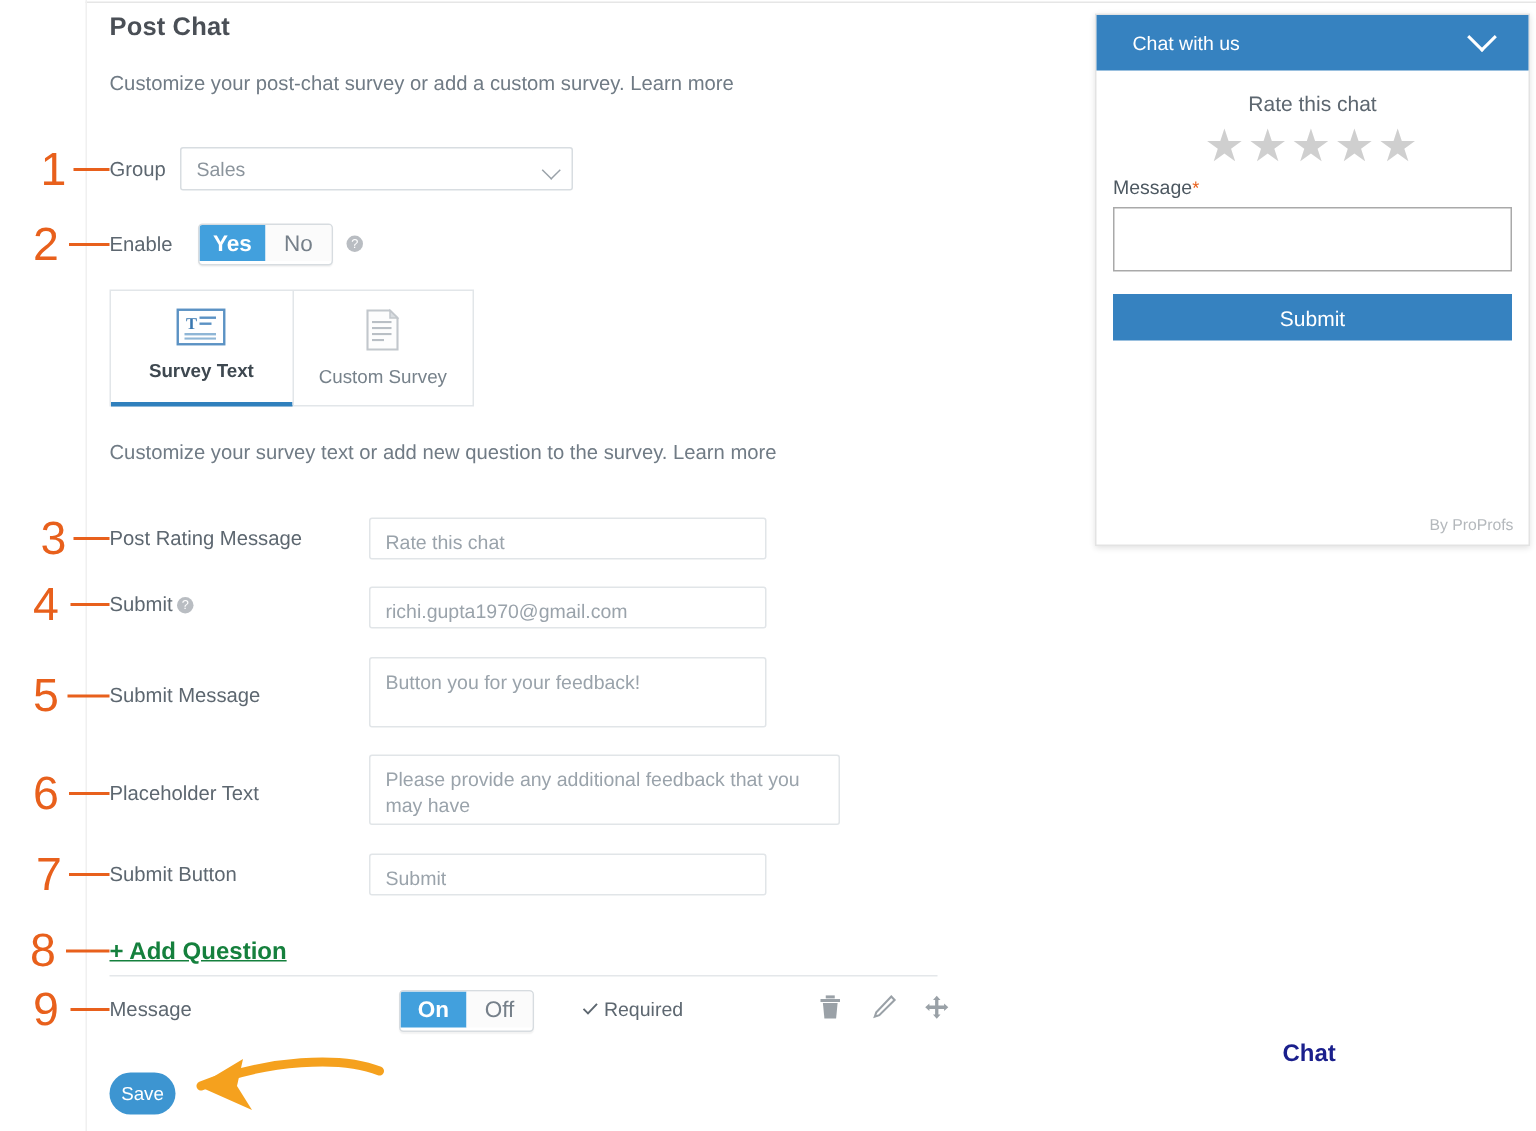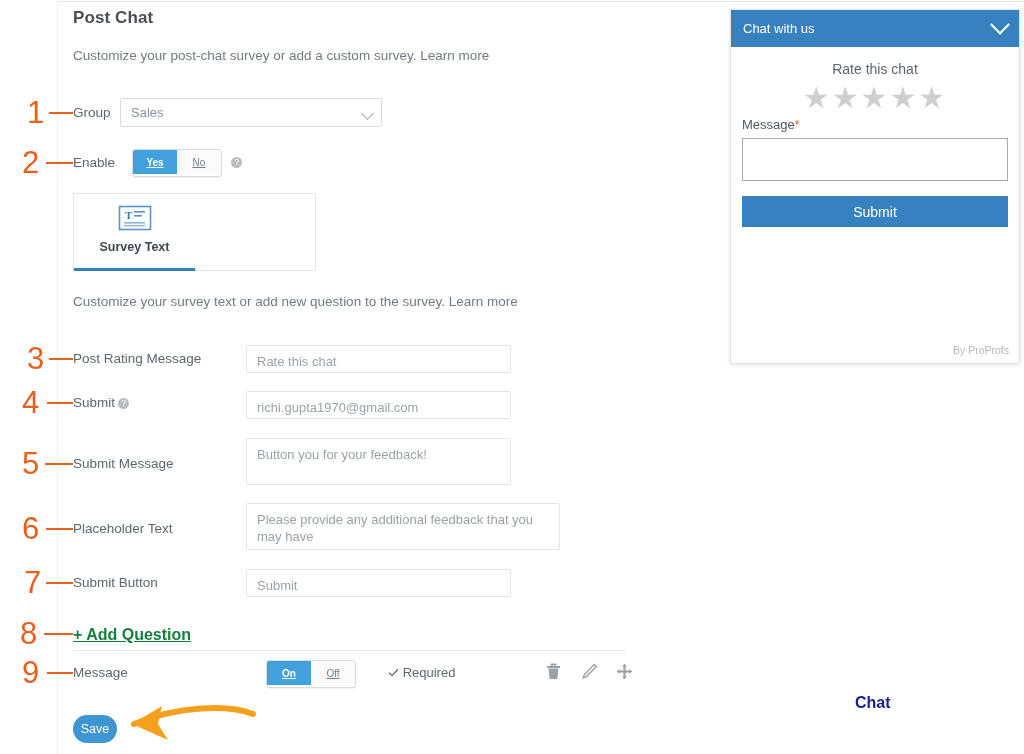--- a/index.html
+++ b/index.html
@@ -78,23 +78,22 @@
     border-bottom: 1.6px solid #9aa2a9; transform: rotate(45deg);
   }
 
   
   .toggle {
     position: absolute; display: flex; border: 1px solid #d7dce0;
     border-radius: 3px; overflow: hidden; background: #fff;
     box-shadow: 0 1px 1px rgba(0,0,0,.05);
   }
   .toggle .seg {
-    font-size: 10px; display: flex; align-items: center; justify-content: center;
+    font-size: 15px; display: flex; align-items: center; justify-content: center;
     box-sizing: border-box;
-    text-decoration: underline;
   }
   .toggle .seg.on  { background: #42a0dd; color: #fff; font-weight: bold; }
   .toggle .seg.off { background: #fbfbfb; color: #76808a; }
   #enable-toggle { left: 132px; top: 149px; width: 88px; height: 26px; }
   #enable-toggle .seg { width: 44px; height: 24px; }
   #msg-toggle { left: 266px; top: 660px; width: 88px; height: 26px; }
   #msg-toggle .seg { width: 44px; height: 24px; }
 
   
   .tabs {
@@ -150,21 +149,21 @@
   .arrow-svg { position: absolute; left: 118px; top: 698px; }
 
   
   .widget {
     position: absolute; left: 730px; top: 9px; width: 290px; height: 355px;
     background: #fff; border: 1px solid #e3e3e3; box-sizing: border-box;
     box-shadow: 0 1px 4px rgba(0,0,0,.12);
   }
   .w-head {
     height: 37px; background: #3682c0; display: flex; align-items: center;
-    justify-content: space-between; padding: 0 12px; box-sizing: border-box;
+    justify-content: space-between; padding: 0 24px; box-sizing: border-box;
   }
   .w-head-title { color: #fff; font-size: 13px; }
   .w-chev {
     width: 12px; height: 12px; border-right: 2.4px solid #fff;
     border-bottom: 2.4px solid #fff; transform: rotate(45deg) translate(-3px,-3px);
   }
   .w-rate {
     text-align: center; font-size: 14px; color: #5d6770;
     margin-top: 14px;
   }
@@ -254,20 +253,31 @@
   <div class="tab active">
     <svg width="34" height="26" viewBox="0 0 34 26">
       <rect x="1.5" y="1.5" width="31" height="23" fill="none" stroke="#5b92c4" stroke-width="1.6"></rect>
       <text x="7" y="14" font-family="Liberation Serif, serif" font-size="11" fill="#3a78b0" font-weight="bold">T</text>
       <rect x="16" y="6" width="11" height="1.6" fill="#5b92c4"></rect>
       <rect x="16" y="10" width="8" height="1.6" fill="#5b92c4"></rect>
       <rect x="6" y="17" width="21" height="1.6" fill="#8fb6d6"></rect>
       <rect x="6" y="20" width="21" height="1.4" fill="#8fb6d6"></rect>
     </svg>
     <span class="tab-label">Survey Text</span>
+  </div>
+  <div class="tab inactive">
+    <svg width="28" height="30" viewBox="0 0 28 30">
+      <path d="M4 2 H19 L24 7 V28 H4 Z" fill="#fdfdfd" stroke="#c2c7cc" stroke-width="1.4"></path>
+      <path d="M19 2 L24 7 H19 Z" fill="#d9dde1" stroke="#c2c7cc" stroke-width="1"></path>
+      <rect x="7" y="9" width="13" height="1.4" fill="#b9bfc5"></rect>
+      <rect x="7" y="13" width="13" height="1.4" fill="#b9bfc5"></rect>
+      <rect x="7" y="17" width="13" height="1.4" fill="#b9bfc5"></rect>
+      <rect x="7" y="21" width="8" height="1.4" fill="#b9bfc5"></rect>
+    </svg>
+    <span class="tab-label">Custom Survey</span>
   </div>
 </div>
 
 <div class="section-sub">
   <span>Customize your survey text or add new question to the survey.</span>
   <a class="learn-more" href="#">Learn more</a>
 </div>
 
 <div class="f-label" style="left:73px; top:351px;">Post Rating Message</div>
 <div class="inp" style="top:345px; width:265px; height:28px;">Rate this chat</div>

